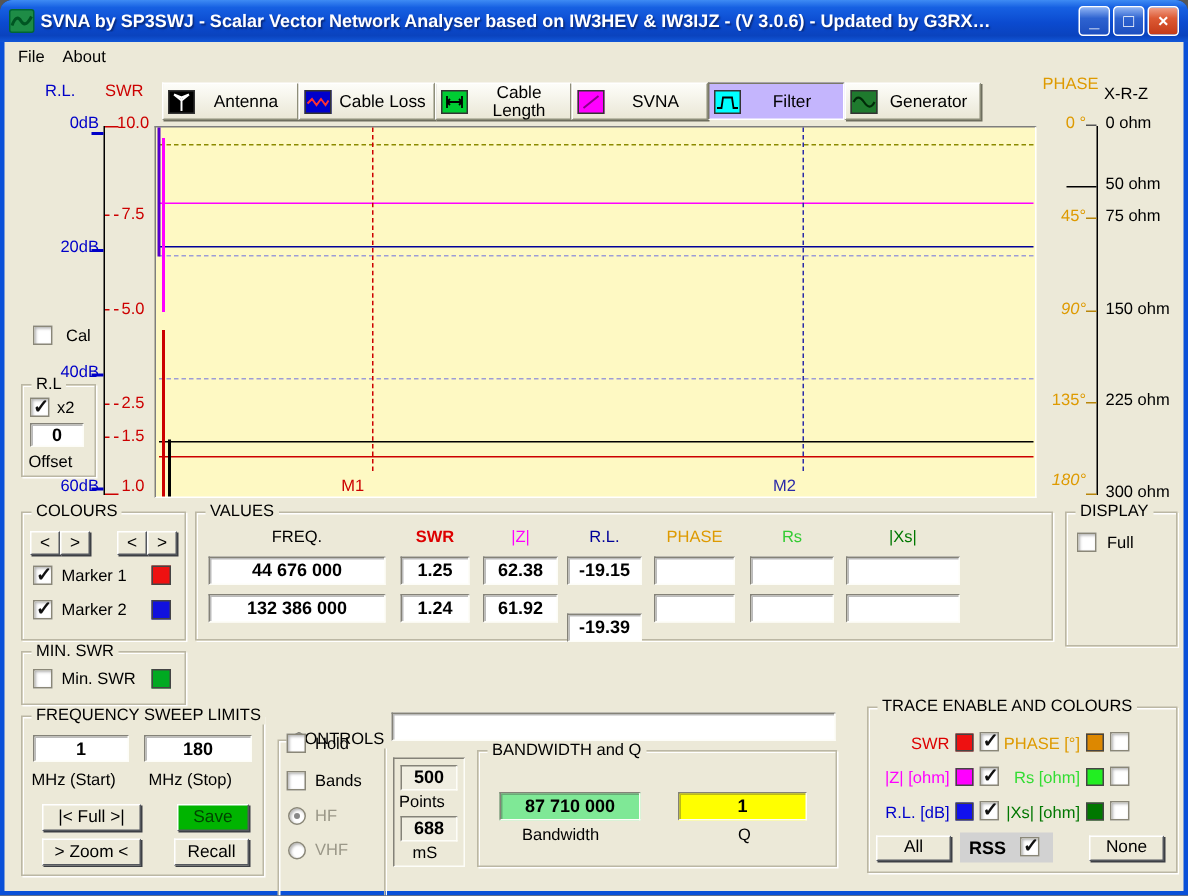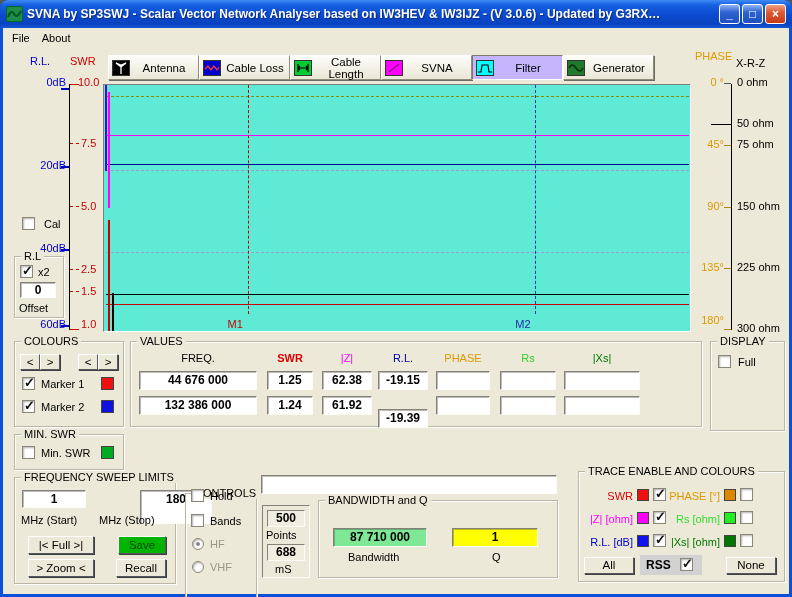--- a/index.html
+++ b/index.html
@@ -155,37 +155,37 @@
   <div class="cb checked" style="left:20px;top:265px;"></div>
   <div class="lbl" style="left:38px;top:266px;">x2</div>
   <div class="field" style="left:20px;top:282px;width:36px;height:16px;line-height:14px;">0</div>
   <div class="lbl" style="left:19px;top:302px;">Offset</div>
 
   <div class="lbl" style="left:695px;top:50px;color:#DE9A00;">PHASE</div>
   <div class="lbl" style="left:736px;top:57px;">X-R-Z</div>
   <div class="axisline" style="left:731px;top:84px;height:246px;"></div>
   <div class="lbl" style="left:698px;top:76px;width:26px;text-align:right;color:#DE9A00;">0 °</div>
   <div class="lbl" style="left:698px;top:138px;width:26px;text-align:right;color:#DE9A00;">45°</div>
-  <div class="lbl" style="left:698px;top:200px;width:26px;text-align:right;color:#DE9A00;">90°</div>
+  <div class="lbl" style="left:698px;top:200px;width:26px;text-align:right;color:#DE9A00;font-style:italic;">90°</div>
   <div class="lbl" style="left:695px;top:261px;width:29px;text-align:right;color:#DE9A00;">135°</div>
-  <div class="lbl" style="left:695px;top:314px;width:29px;text-align:right;color:#DE9A00;">180°</div>
+  <div class="lbl" style="left:695px;top:314px;width:29px;text-align:right;color:#DE9A00;font-style:italic;">180°</div>
   <div class="tick" style="left:724px;top:83px;width:7px;border-top:1px solid #555;"></div>
   <div class="tick" style="left:711px;top:124px;width:20px;border-top:1px solid #000;"></div>
   <div class="tick" style="left:724px;top:145px;width:7px;border-top:1px solid #B8860B;"></div>
   <div class="tick" style="left:724px;top:207px;width:7px;border-top:1px solid #B8860B;"></div>
   <div class="tick" style="left:724px;top:268px;width:7px;border-top:1px solid #B8860B;"></div>
   <div class="tick" style="left:724px;top:329px;width:7px;border-top:1px solid #B8860B;"></div>
   <div class="lbl" style="left:737px;top:76px;">0 ohm</div>
   <div class="lbl" style="left:737px;top:117px;">50 ohm</div>
   <div class="lbl" style="left:737px;top:138px;">75 ohm</div>
   <div class="lbl" style="left:737px;top:200px;">150 ohm</div>
   <div class="lbl" style="left:737px;top:261px;">225 ohm</div>
   <div class="lbl" style="left:737px;top:322px;">300 ohm</div>
 
-  <div id="chart" style="background: #5eead4;">
+  <div id="chart" style="background: #fef9c3;">
       <div class="htrace" style="top: 4.4%; border-top-color: rgb(139, 139, 0); border-top-style: dashed;"></div>
       <div class="htrace" style="top: 20.2%; border-top-color: rgb(255, 0, 255); border-top-style: solid;"></div>
       <div class="htrace" style="top: 32.3%; border-top-color: rgb(0, 0, 153); border-top-style: solid;"></div>
       <div class="htrace" style="top: 34.5%; border-top-color: rgb(157, 157, 214); border-top-style: dashed;"></div>
       <div class="htrace" style="top: 67.7%; border-top-color: rgb(157, 157, 214); border-top-style: dashed;"></div>
       <div class="htrace" style="top: 85.1%; border-top-color: rgb(0, 0, 0); border-top-style: solid;"></div>
       <div class="htrace" style="top: 88.9%; border-top-color: rgb(204, 0, 0); border-top-style: solid;"></div>
       <div class="vspike" style="left: 0.2%; top: 0%; height: 35%; background: rgb(85, 0, 204);"></div>
       <div class="vspike" style="left: 0.6%; top: 3%; height: 47%; background: rgb(255, 0, 255);"></div>
       <div class="vspike" style="left: 0.6%; top: 55%; height: 45%; background: rgb(204, 0, 0);"></div>
@@ -247,21 +247,21 @@
     <span class="grp-title">MIN. SWR</span>
   </div>
   <div class="cb" style="left:22px;top:446px;"></div>
   <div class="lbl" style="left:41px;top:447px;">Min. SWR</div>
   <div class="colorsq" style="left: 101px; top: 446px; background: rgb(0, 170, 34);"></div>
 
   <div class="grp" style="left:14px;top:477px;width:162px;height:107px;">
     <span class="grp-title">FREQUENCY SWEEP LIMITS</span>
   </div>
   <div class="field" style="left:22px;top:490px;width:64px;height:18px;line-height:16px;">1</div>
-  <div class="field" style="left:96px;top:490px;width:72px;height:34px;line-height:16px;margin-left:44px;">180</div>
+  <div class="field" style="left:96px;top:490px;width:72px;height:18px;line-height:16px;">180</div>
   <div class="lbl" style="left:21px;top:514px;">MHz  (Start)</div>
   <div class="lbl" style="left:99px;top:514px;">MHz  (Stop)</div>
   <div class="btn" style="left:28px;top:536px;width:66px;height:18px;line-height:16px;">|&lt; Full &gt;|</div>
   <div class="btn" style="left: 118px; top: 536px; width: 48px; height: 18px; line-height: 16px; color: rgb(0, 68, 0); background: rgb(0, 180, 0);">Save</div>
   <div class="btn" style="left:28px;top:559px;width:66px;height:18px;line-height:16px;">&gt; Zoom &lt;</div>
   <div class="btn" style="left:116px;top:559px;width:50px;height:18px;line-height:16px;">Recall</div>
 
   <div class="grp" style="left:185px;top:477px;width:72px;height:107px;margin-top:16px;">
     <span class="grp-title">CONTROLS</span>
   </div>

